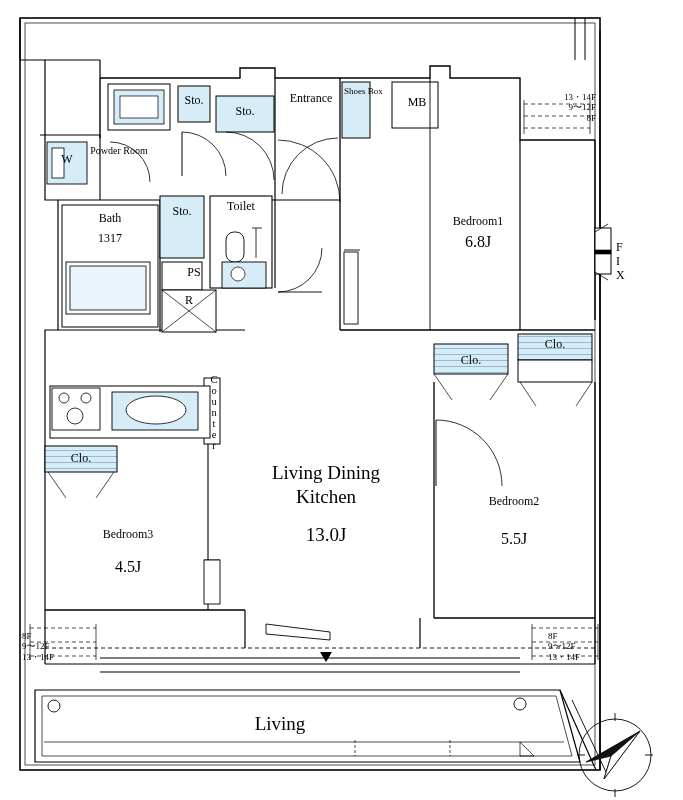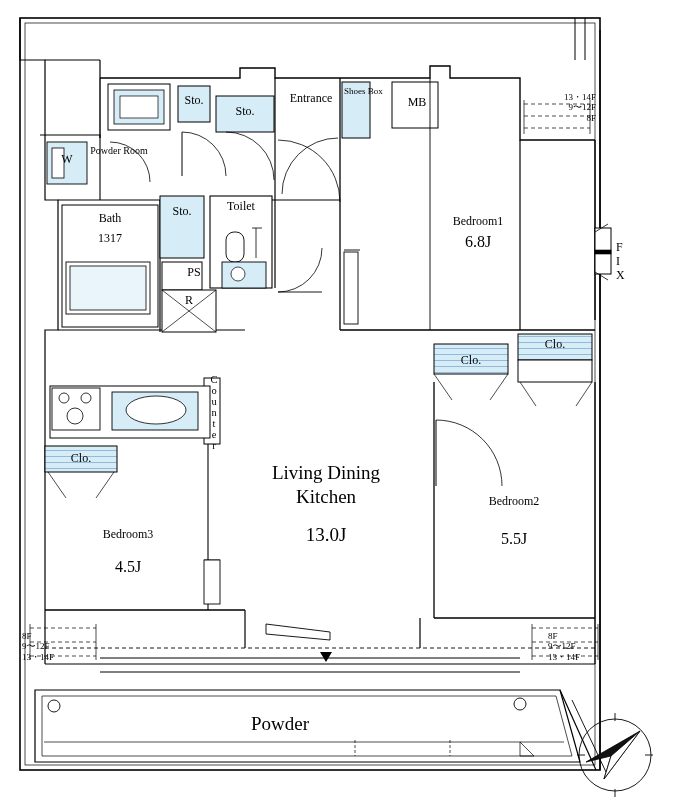--- a/index.html
+++ b/index.html
@@ -216,21 +216,21 @@
 
 <div class="lbl serif rm-name" style="left:62px;top:212px;width:96px;">Bath</div>
 <div class="lbl serif rm-name" style="left:62px;top:232px;width:96px;">1317</div>
 
 <div class="vert sans xs" style="position:absolute;left:206px;top:380px;height:64px;width:16px;display:flex;align-items:center;justify-content:center;">Counter</div>
 
 <div class="lbl serif sm" style="left:518px;top:338px;width:74px;">Clo.</div>
 <div class="lbl serif sm" style="left:434px;top:354px;width:74px;">Clo.</div>
 <div class="lbl serif sm" style="left:45px;top:452px;width:72px;">Clo.</div>
 
-<div class="lbl serif big" style="left:180px;top:713px;width:200px;">Powder</div>
+<div class="lbl serif big" style="left:180px;top:713px;width:200px;">Living</div>
 
 <div class="stack serif sm" style="left:616px;top:240px;width:18px;line-height:1.18;">
   <span style="display:block;">F</span>
     <span style="display:block;">I</span>
     <span style="display:block;">X</span>
 </div>
 
 <div class="stack sans tiny" style="left:524px;top:92px;width:72px;text-align:right;">
   <span style="display:block;">13・14F</span>
   <span style="display:block;">9〜12F</span>

